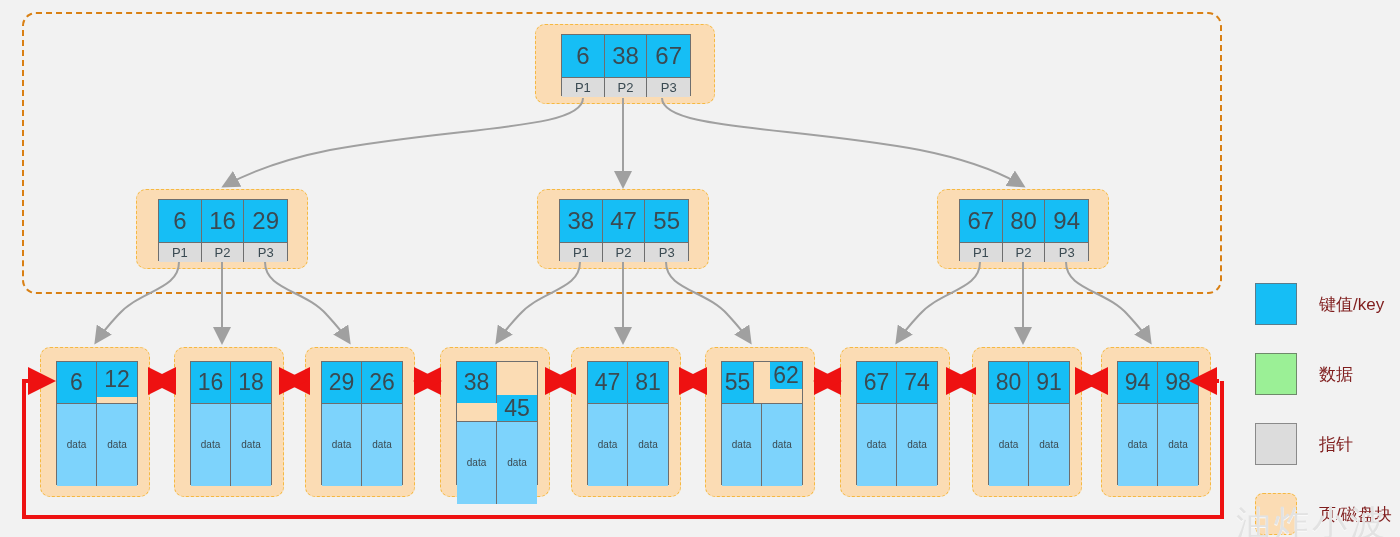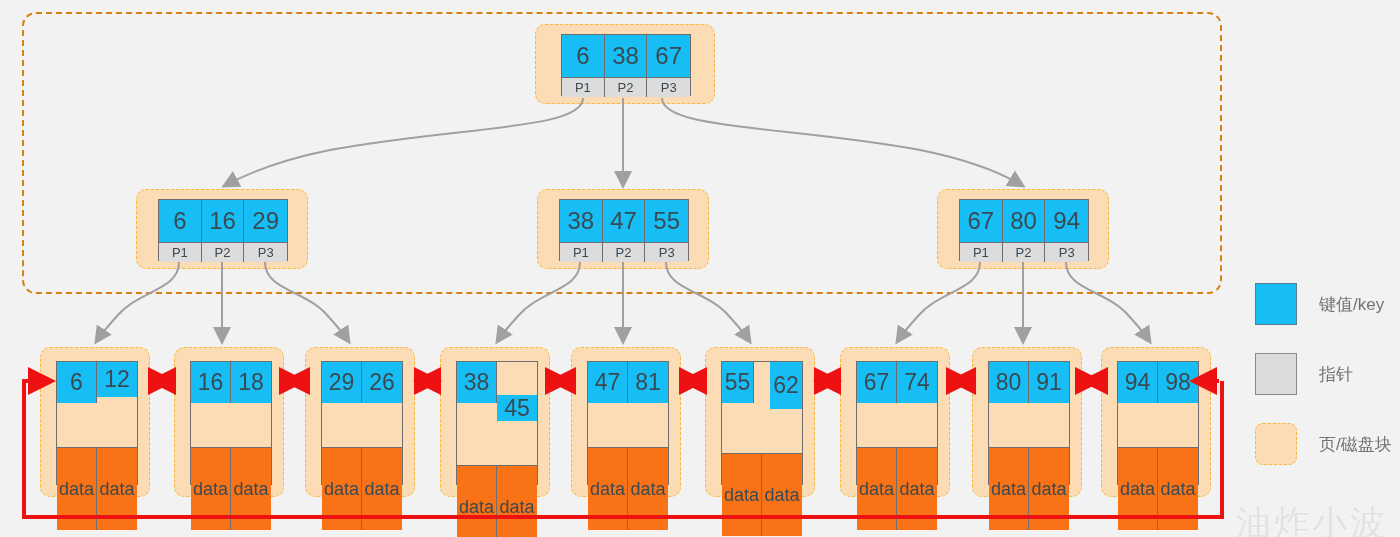--- a/index.html
+++ b/index.html
@@ -58,47 +58,47 @@
   .leaf .lkeyrow,.leaf .ldatarow{display:flex;}
   .leaf .lkcell{
     background:#16bef5;
     border-right:1.5px solid #6e6e6e;
     box-sizing:border-box;
     display:flex;align-items:center;justify-content:center;
     color:#3a4a52;font-size:23px;line-height:1;
   }
   .leaf .lkcell:last-child{border-right:none;}
   .leaf .ldcell{
-    background:#f97316;
+    background:#7dd3fc;
     border-top:1.5px solid #6e6e6e;
     border-right:1.5px solid #6e6e6e;
     box-sizing:border-box;
     display:flex;align-items:center;justify-content:center;
-    color:#3a4a52;font-size:18px;line-height:1;margin-top:44px;
+    color:#3a4a52;font-size:10px;line-height:1;
   }
   .leaf .ldcell:last-child{border-right:none;}
 
   
   .outerbox{
     position:absolute;
     border:2px dashed #d98014;
     border-radius:14px;
     box-sizing:border-box;
     background:transparent;
   }
 
   
   .legend{position:absolute;left:1255px;top:278px;}
   .legrow{display:flex;align-items:center;height:52px;margin-bottom:18px;}
   .legsw{width:42px;height:42px;box-sizing:border-box;}
   .sw-key{background:#16bef5;border:1.5px solid #5a7d8c;}
   .sw-data{background:#9bf096;border:1.5px solid #6e8a6a;}
   .sw-ptr{background:#dcdcdc;border:1.5px solid #8a8a8a;}
   .sw-page{background:#fbdcb4;border:1.5px dashed #f5b942;border-radius:8px;}
-  .legtx{margin-left:22px;font-size:17px;color:#737373;white-space:nowrap;}
+  .legtx{margin-left:22px;font-size:17px;color:#7f1d1d;white-space:nowrap;}
 
   .watermark{
     position:absolute;left:1236px;top:500px;
     font-size:35px;color:#e2e2e2;
     letter-spacing:3px;
     white-space:nowrap;
     font-family:"DejaVu Sans",sans-serif;
     text-shadow:0 1px 0 #fafafa;
   }
 </style>
@@ -231,21 +231,21 @@
         <div class="ldcell" style="width:41px;height:83px;">data</div>
         <div class="ldcell" style="width:41px;height:83px;">data</div>
       </div>
     </div>
   </div>
 
   <div class="page" style="left:705px;top:347px;width:110px;height:150px;">
     <div class="leaf" style="margin:13px 0 0 15px;width:82px;height:124px;position:relative;">
       <div class="lkeyrow">
         <div class="lkcell" style="width:41px;height:41px;">55</div>
-        <div class="lkcell" style="width:41px;height:47px;margin-left:16px;">62</div>
+        <div class="lkcell" style="width:41px;height:27px;margin-left:16px;">62</div>
       </div>
       <div class="ldatarow">
         <div class="ldcell" style="width:41px;height:83px;">data</div>
         <div class="ldcell" style="width:41px;height:83px;">data</div>
       </div>
     </div>
   </div>
 
   <div class="page" style="left:840px;top:347px;width:110px;height:150px;">
     <div class="leaf" style="margin:13px 0 0 15px;width:82px;height:124px;position:relative;">
@@ -329,20 +329,24 @@
     <path d="M1222,381 L1222,517 L24,517 L24,381 L52,381" fill="none" stroke="#ee1111" stroke-width="4" marker-end="url(#ah-red-e)"></path>
     <path d="M1244,381 L1218,381" fill="none" stroke="#ee1111" stroke-width="4" marker-end="url(#ah-red-e)" transform="translate(-25,0)"></path>
   </svg>
 
   <div class="legend">
     <div class="legrow">
       <div class="legsw sw-key"></div>
       <div class="legtx">键值/key</div>
     </div>
     <div class="legrow">
+      <div class="legsw sw-data"></div>
+      <div class="legtx">数据</div>
+    </div>
+    <div class="legrow">
       <div class="legsw sw-ptr"></div>
       <div class="legtx">指针</div>
     </div>
     <div class="legrow">
       <div class="legsw sw-page"></div>
       <div class="legtx">页/磁盘块</div>
     </div>
   </div>
 
   <div class="watermark">油炸小波</div>

